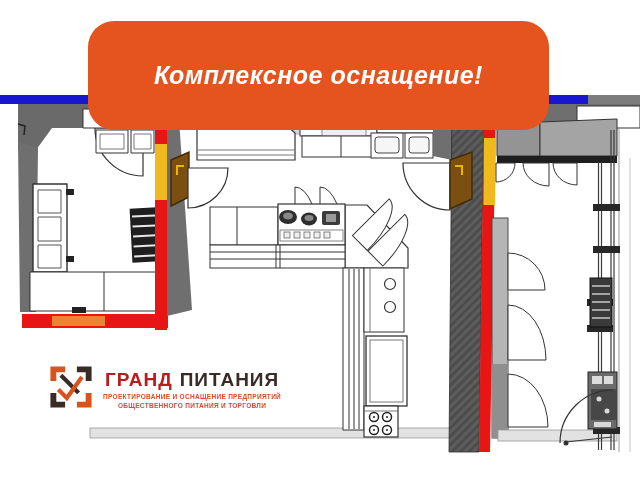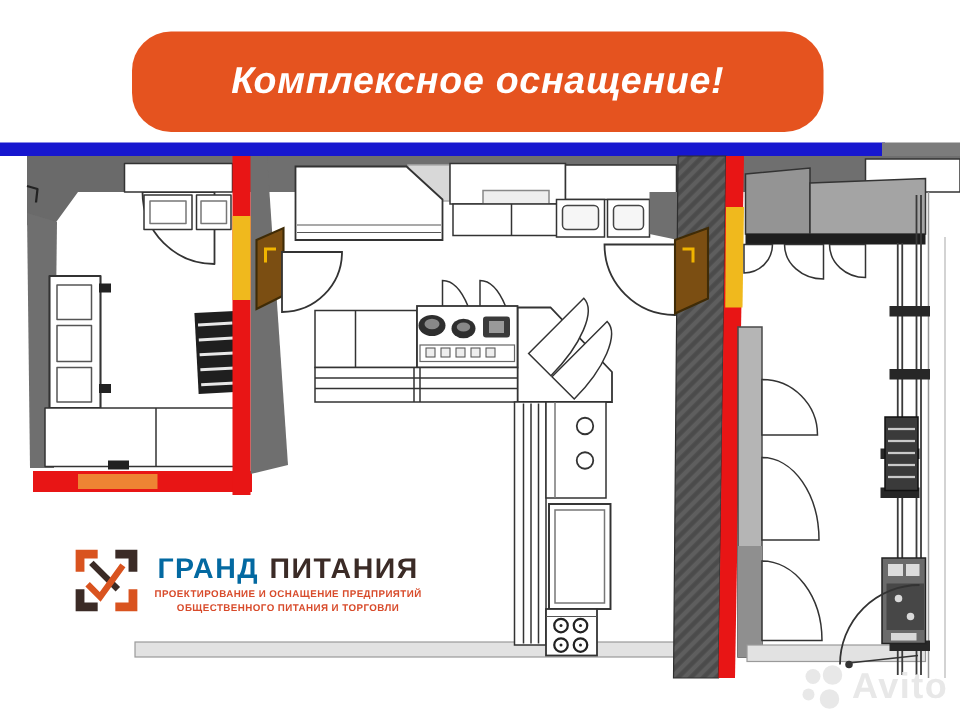--- a/index.html
+++ b/index.html
@@ -3,33 +3,33 @@
 <meta charset="utf-8">
 <style>
   html,body{margin:0;padding:0;background:#fff;}
   .stage{
     position:relative;width:640px;height:479px;background:#ffffff;overflow:hidden;
     font-family:"Liberation Sans","DejaVu Sans",sans-serif;
   }
   .stage svg.plan{position:absolute;left:0;top:0;}
   
   .banner{
-    position:absolute;left:88px;top:21px;width:461px;height:67px;
+    position:absolute;left:88px;top:21px;width:461px;height:109px;
     background:#E5531F;border-radius:26px;
     display:flex;align-items:center;justify-content:center;
   }
   .banner span{
     color:#ffffff;font-size:25px;font-weight:bold;font-style:italic;letter-spacing:.5px;
   }
   
   .logo{position:absolute;left:50px;top:364px;display:flex;align-items:flex-start;}
   .logo-icon{width:42px;height:46px;flex:0 0 auto;}
   .logo-text{margin-left:11px;padding-top:6px;text-align:center;}
   .brand{font-size:19px;font-weight:bold;letter-spacing:1px;color:#3B2B26;white-space:nowrap;line-height:1;}
-  .brand .w1{color:#0369a1;margin-right:7px;}
+  .brand .w1{color:#b91c1c;margin-right:7px;}
   .tagline{margin-top:4px;font-size:6.5px;font-weight:bold;color:#D84B2B;letter-spacing:.3px;line-height:1.35;white-space:nowrap;}
   
   .watermark{position:absolute;left:533px;top:441px;display:flex;align-items:center;}
   .watermark .txt{font-size:24px;font-weight:bold;color:#E8E8E8;letter-spacing:1px;margin-left:3px;}
 </style>
 </head>
 <body>
 
 <div class="stage">
 
@@ -242,23 +242,14 @@
       <div class="brand">
         <span class="w1">ГРАНД</span><span class="w2">ПИТАНИЯ</span>
       </div>
       <div class="tagline">
         <div>ПРОЕКТИРОВАНИЕ И ОСНАЩЕНИЕ ПРЕДПРИЯТИЙ</div>
         <div>ОБЩЕСТВЕННОГО ПИТАНИЯ И ТОРГОВЛИ</div>
       </div>
     </div>
   </div>
 
-  <div class="watermark">
-    <svg width="32" height="34" viewBox="0 0 32 34">
-      <circle cx="9" cy="10" r="5" fill="#E8E8E8"></circle>
-      <circle cx="22" cy="9" r="6.5" fill="#E8E8E8"></circle>
-      <circle cx="6" cy="22" r="4" fill="#E8E8E8"></circle>
-      <circle cx="20" cy="25" r="6.5" fill="#E8E8E8"></circle>
-    </svg>
-    <span class="txt">Avito</span>
-  </div>
 
 </div>
 
 </body></html>

